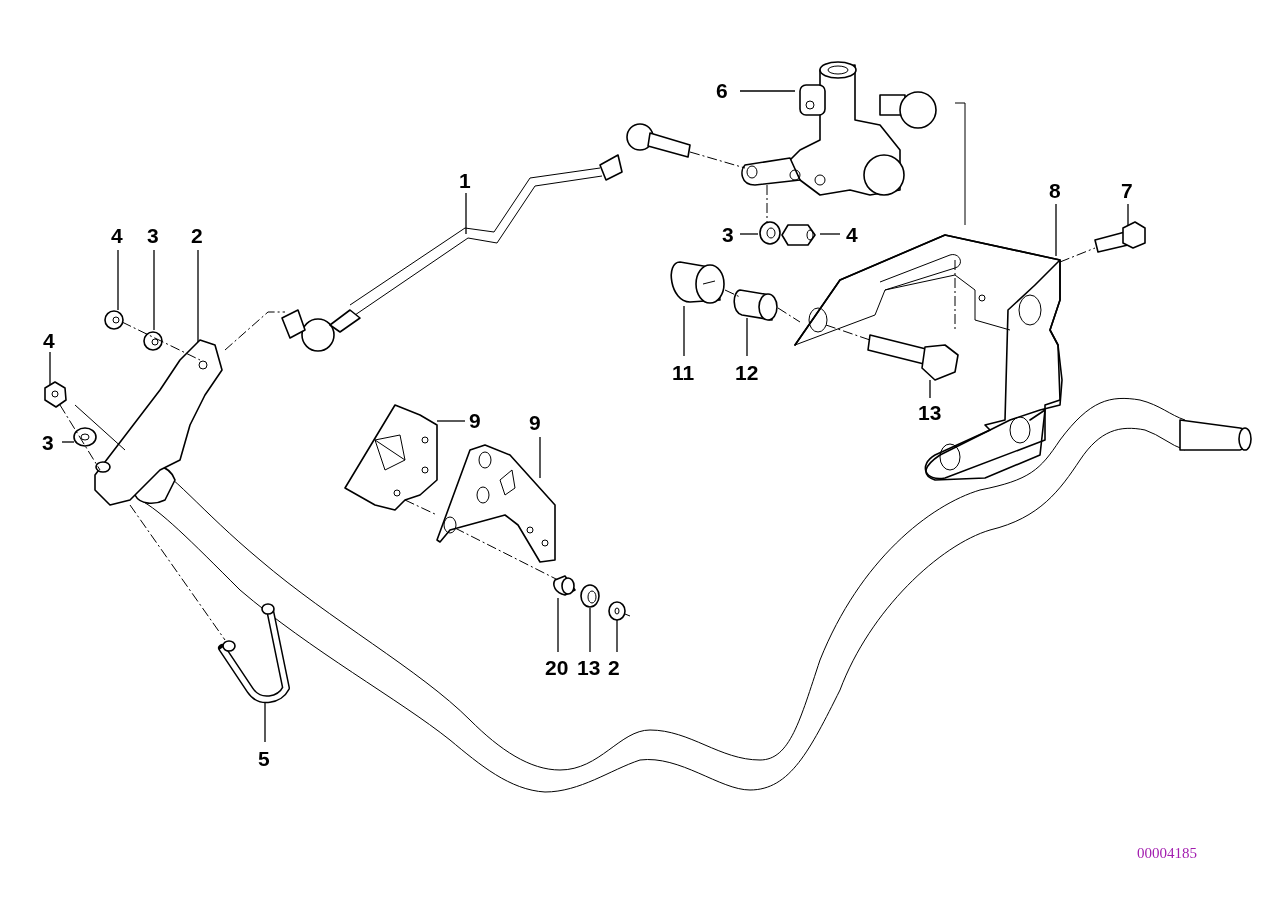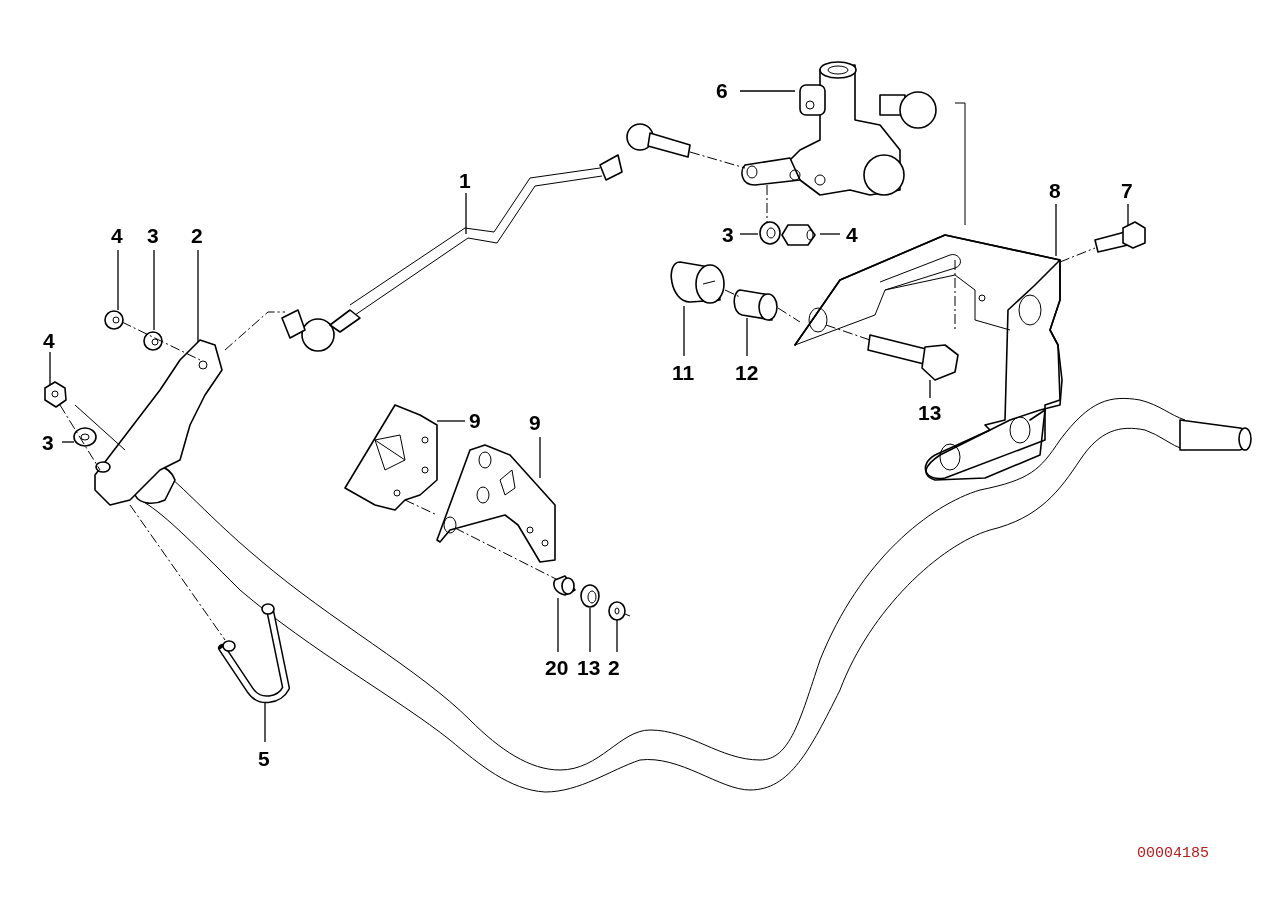--- a/index.html
+++ b/index.html
@@ -3,21 +3,21 @@
 <meta charset="utf-8">
 <style>
   html, body { margin:0; padding:0; background:#ffffff; }
   body { width:1288px; height:910px; overflow:hidden; position:relative; font-family:"Liberation Sans", sans-serif; }
   #diagram { position:absolute; left:0; top:0; width:1288px; height:910px; }
   .part { fill:#ffffff; stroke:#000000; stroke-width:1.6; stroke-linejoin:round; stroke-linecap:round; }
   .thin { fill:none; stroke:#000000; stroke-width:1; }
   .leader { fill:none; stroke:#000000; stroke-width:1.3; }
   .dash { fill:none; stroke:#000000; stroke-width:1; stroke-dasharray:10 3 2 3; }
   .callout { position:absolute; font-family:"Liberation Sans", sans-serif; font-weight:bold; font-size:21px; color:#000; line-height:1; white-space:nowrap; }
-  .doc-id { position:absolute; left:1137px; top:845px; font-family:Liberation Mono, monospace; font-size:15px; color:#b91c1c; }
+  .doc-id { position:absolute; left:1137px; top:845px; font-family:Liberation Serif, serif; font-size:15px; color:#a21caf; }
 </style>
 </head>
 <body>
 
 <svg id="diagram" viewBox="0 0 1288 910" xmlns="http://www.w3.org/2000/svg">
 
   <g>
     <path class="thin" d="M150,465 C170,470 200,510 260,560 C330,620 420,670 470,720 C500,750 530,770 560,770 C600,770 620,730 650,730 C690,730 720,760 760,760 C790,760 800,720 820,660 C860,560 930,505 980,490 C1030,480 1040,470 1060,440 C1090,400 1110,395 1140,400 C1160,405 1170,415 1185,420"></path>
     <path class="thin" d="M140,500 C160,510 190,540 240,590 C310,650 400,700 450,740 C480,765 510,790 545,792 C580,792 610,770 640,760 C680,755 720,790 750,790 C790,790 810,750 840,690 C870,610 940,545 990,530 C1040,518 1060,490 1080,460 C1100,430 1120,425 1145,430 C1160,435 1170,445 1185,450"></path>
     <path class="part" d="M1180,420 L1240,428 C1252,430 1252,448 1240,450 L1180,450 Z"></path>

